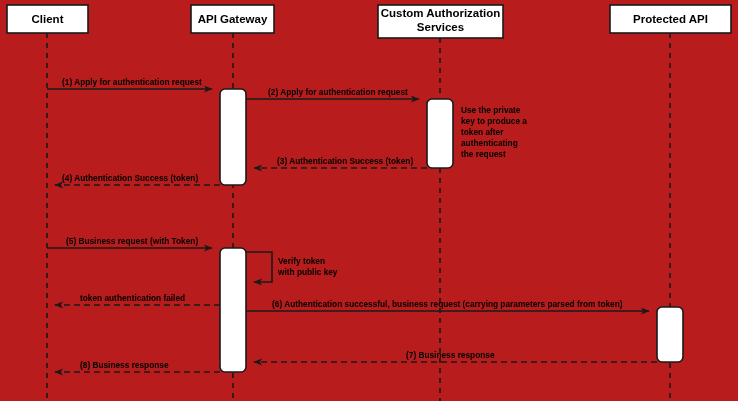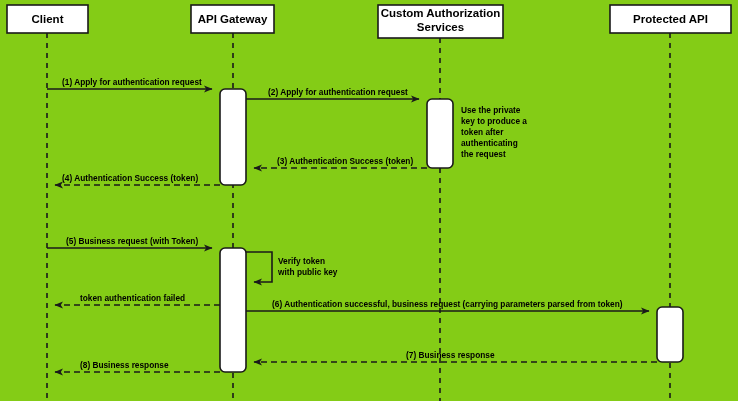--- a/index.html
+++ b/index.html
@@ -7,21 +7,21 @@
     padding: 0;
     background: #ffffff;
   }
   body {
     font-family: "Liberation Sans", sans-serif;
   }
   #diagram-root {
     position: relative;
     width: 738px;
     height: 401px;
-    background: #84cc16;
+    background: #b91c1c;
     overflow: hidden;
   }
   svg#seq-svg {
     display: block;
     width: 738px;
     height: 401px;
   }
   .lifeline-box {
     fill: #ffffff;
     stroke: #1a1a1a;

